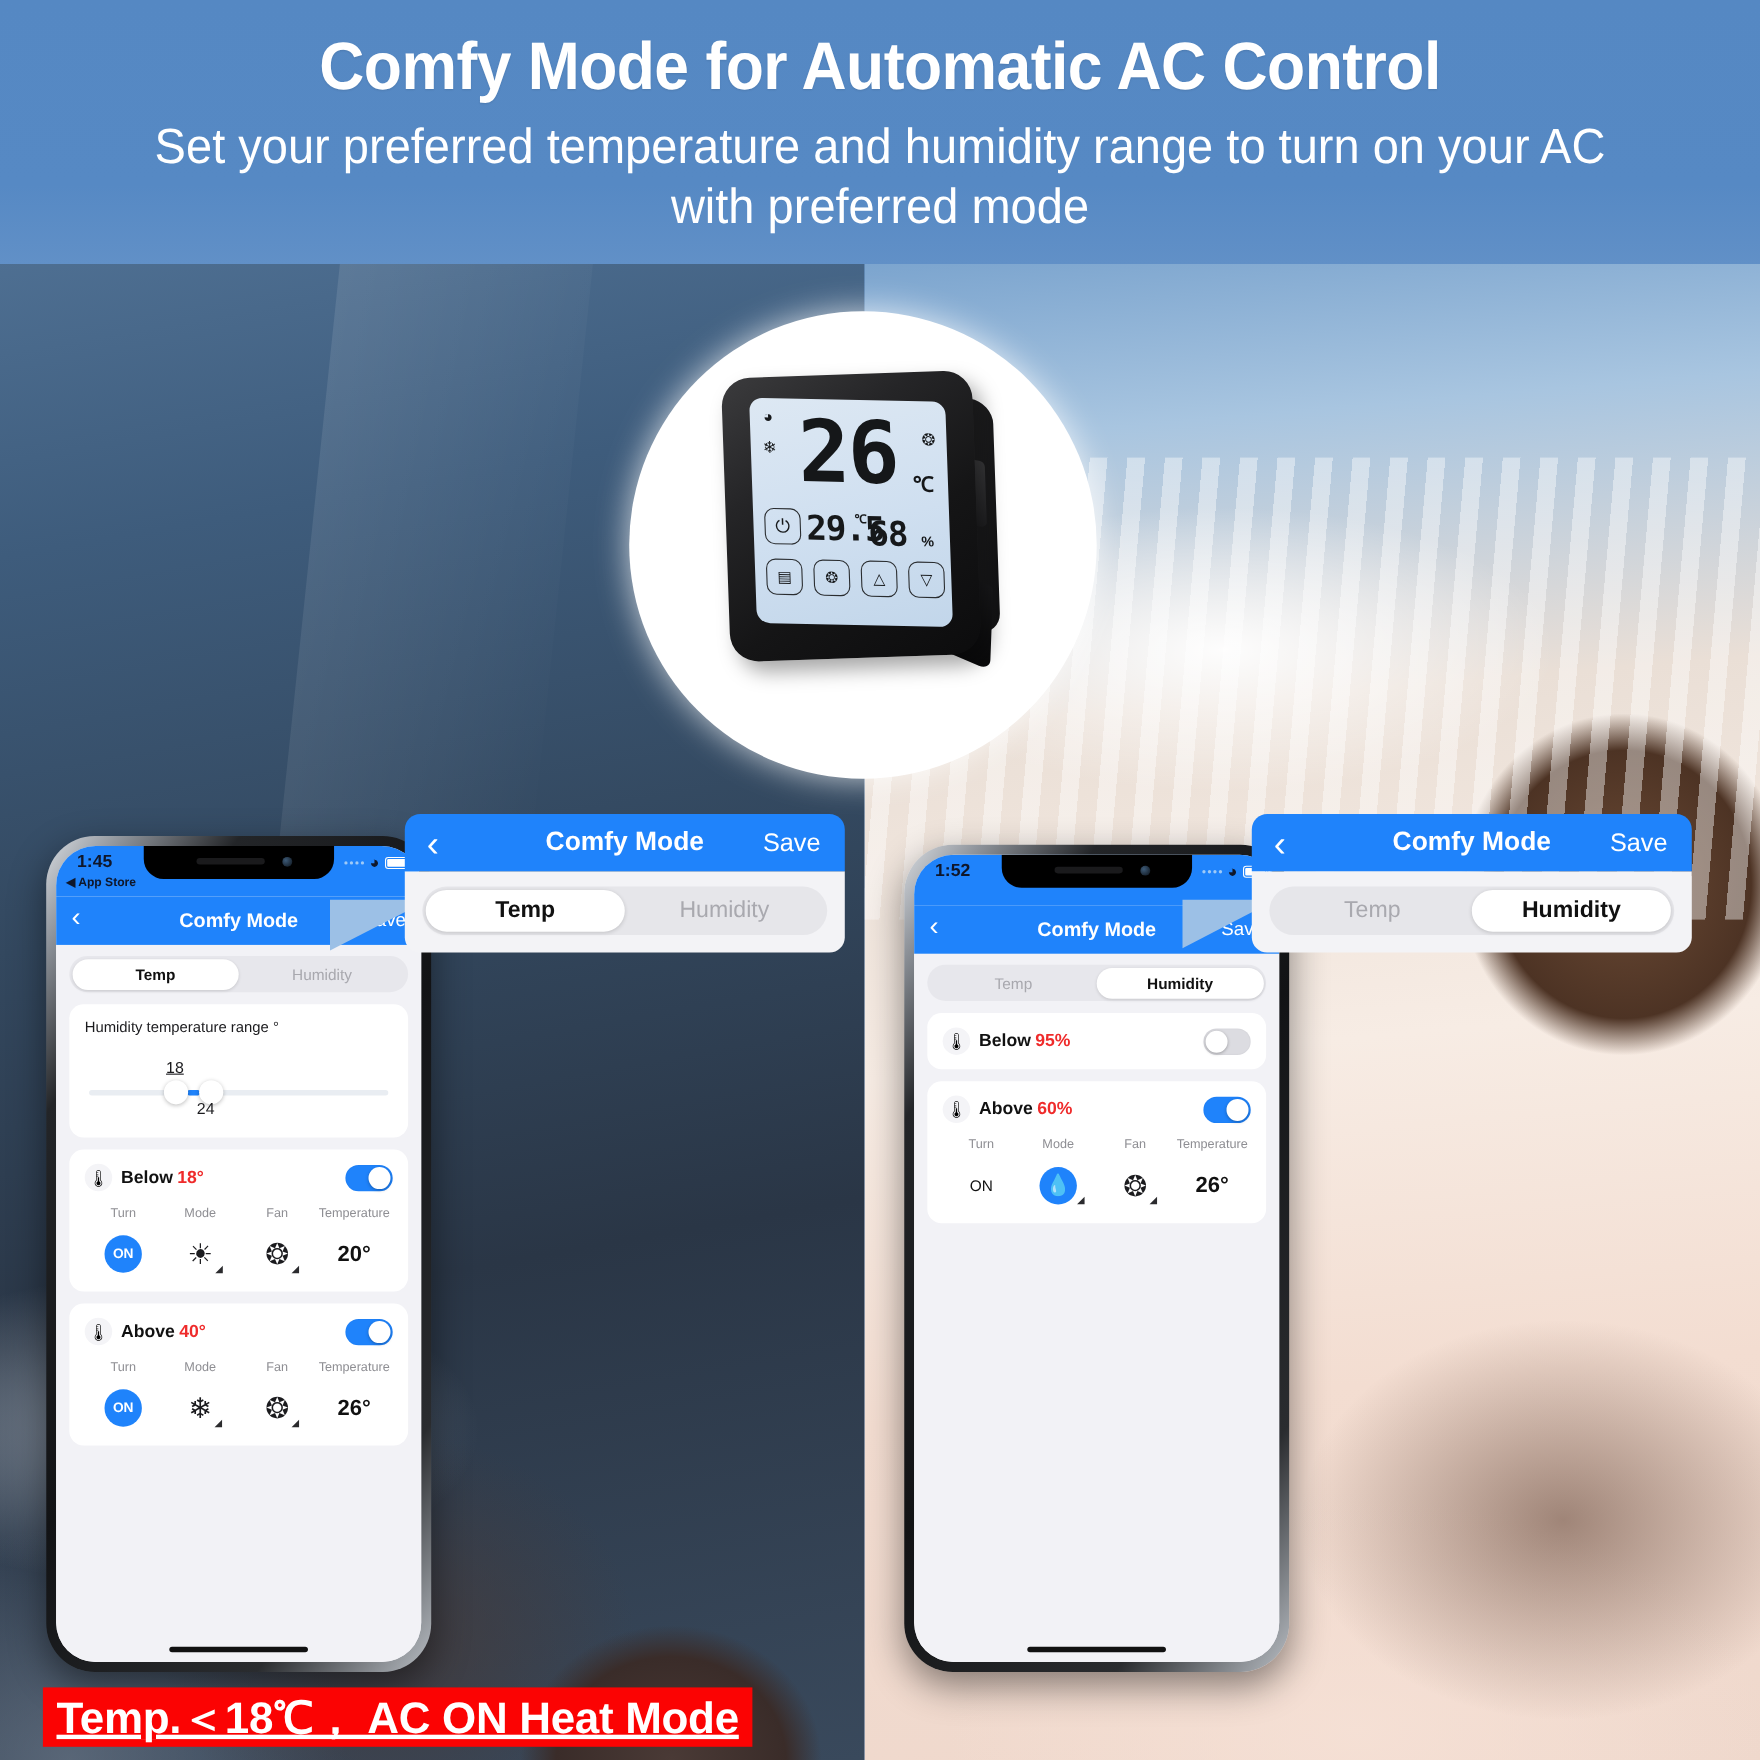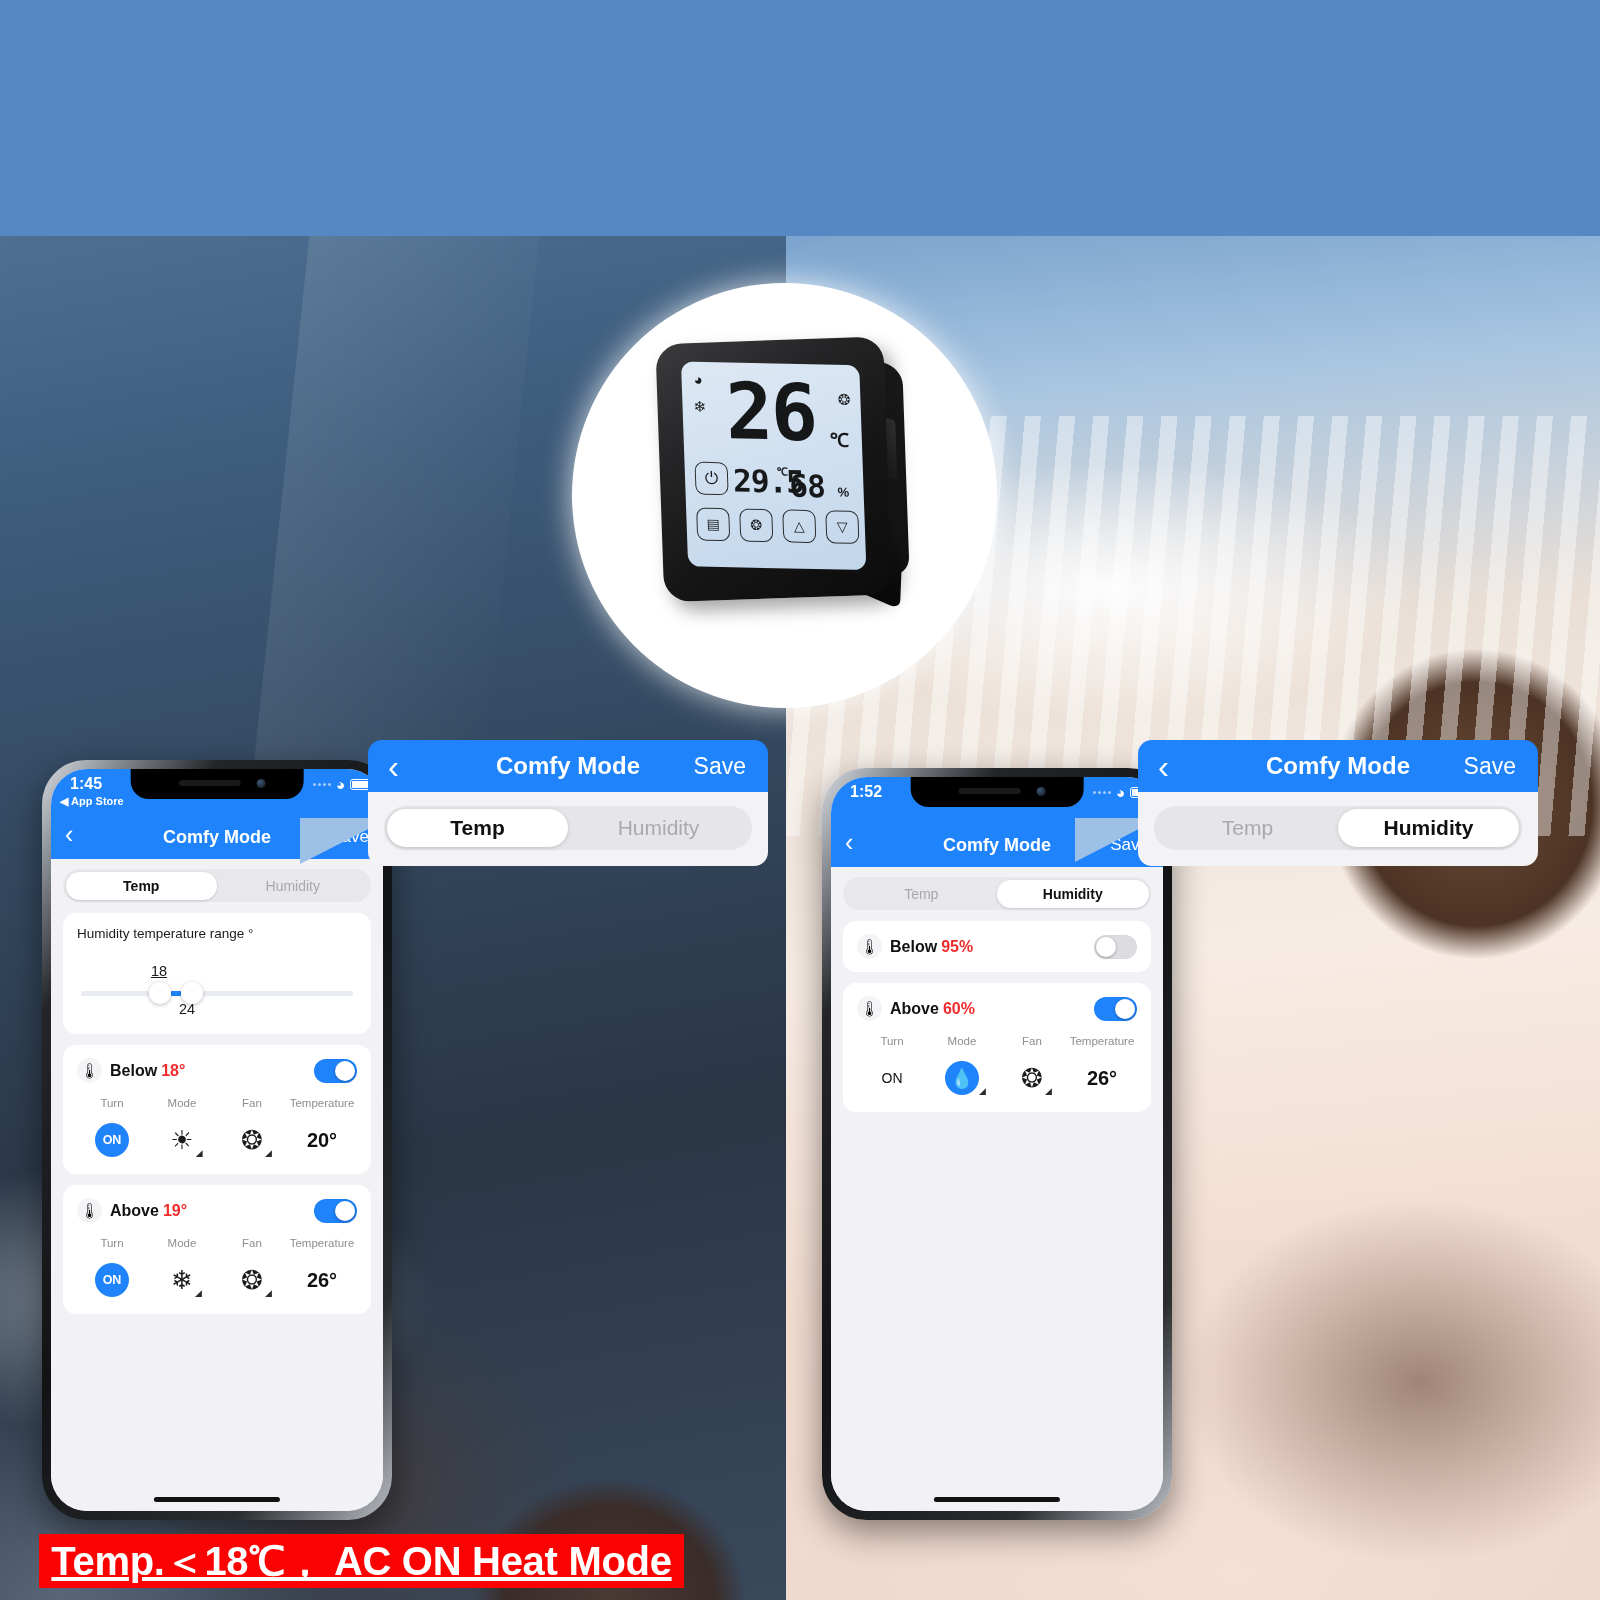--- a/index.html
+++ b/index.html
@@ -148,21 +148,21 @@
   }
   .notch{
     position:absolute; left:50%; transform:translateX(-50%); top:0;
     width:52%; height:30px; background:#000; border-radius:0 0 18px 18px; z-index:4;
   }
   .notch .speaker{ position:absolute; left:28%; top:11px; width:36%; height:6px; background:#1a1a1c; border-radius:3px;}
   .notch .cam{ position:absolute; right:22%; top:10px; width:9px; height:9px; border-radius:50%;
     background:radial-gradient(circle at 35% 35%,#3d5a77,#0b1118); }
   .statusbar{
     position:absolute; left:0; top:0; width:100%; height:46px; background:#1f83fb; z-index:3;
-    color:#ffffff; font-size:14px; font-weight:700;
+    color:#0f172a; font-size:14px; font-weight:700;
   }
   .sb-time{ position:absolute; left:19px; top:6px; font-size:16px; }
   .sb-app { position:absolute; left:9px; top:26px; font-size:11px; font-weight:700;}
   .sb-right{ position:absolute; right:11px; top:7px; display:flex; align-items:center; gap:5px;}
   .dots{ display:flex; gap:2px; align-items:center;}
   .dots i{ width:3px; height:3px; border-radius:50%; background:#9fcaf7; display:block;}
   .batt{ width:22px; height:11px; border:1.4px solid #fff; border-radius:3px; position:relative;}
   .batt::before{ content:""; position:absolute; inset:1.4px; background:#fff; border-radius:1px;}
   .batt::after{ content:""; position:absolute; right:-4px; top:3px; width:2px; height:5px; background:#fff; border-radius:0 1px 1px 0;}
   .navbar{
@@ -263,20 +263,24 @@
 
 <div id="stage">
 
   <div class="bg bg-left">
     <div class="hair-left"></div>
   </div>
   <div class="bg bg-right">
     <div class="hair-right"></div>
   </div>
 
+  <div class="header">
+    <div class="h-title">Comfy Mode for Automatic AC Control</div>
+    <div class="h-sub">Set your preferred temperature and humidity range to turn on your AC with preferred mode</div>
+  </div>
 
   <div class="dev-circle"></div>
   <div class="device">
     <div class="dev-side"></div>
     <div class="dev-btn"></div>
     <div class="dev-stand"></div>
     <div class="dev-body"></div>
     <div class="lcd">
       <div class="wifi">◕</div>
       <div class="snow1">❄</div>
@@ -375,21 +379,21 @@
                   <span class="temp-val">20°</span>
                 </div>
             </div>
           </div>
         </div>
 
         <div class="card">
           <div class="rule-head">
             <span class="thermo">🌡</span>
             <span class="rule-txt">
-              <span>Above</span><em>19°</em>
+              <span>Above</span><em>40°</em>
             </span>
             <span class="toggle">
                 <i></i>
               </span>
           </div>
           <div class="grid4">
             <div class="col">
               <div class="lab">Turn</div>
               <div class="val">
                   <span class="on-pill">ON</span>

